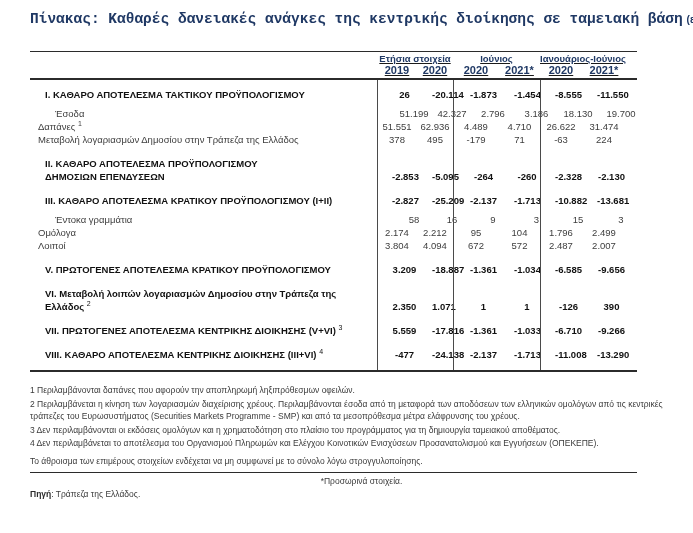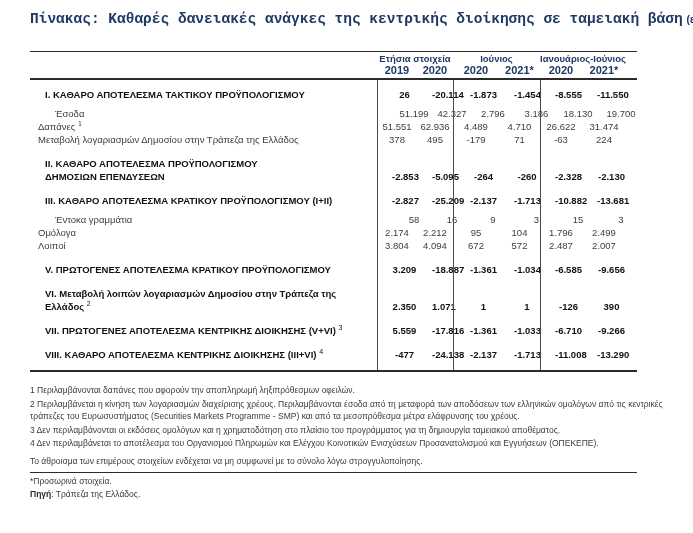--- a/index.html
+++ b/index.html
@@ -10,21 +10,21 @@
     -webkit-font-smoothing:antialiased;
   }
   .page{padding:9px 0 0 30px;}
   
   .title{white-space:nowrap;}
   .title .main{font-size:14.5px;font-weight:bold;color:var(--accent,#1f3864);font-family:Liberation Mono, monospace;}
   .title .unit{font-size:10px;font-weight:bold;color:var(--accent,#1f3864);margin-left:4px;}
   
   .table{width:607px;margin-top:24px;}
   .rule-top{border-top:1px solid #2b2b2b;}
-  .grow,.yrow{display:grid;grid-template-columns:347px 76px 87px 86px;align-items:end;}
+  .grow,.yrow{display:grid;grid-template-columns:347px 76px 87px 86px;align-items:end;text-decoration:underline;}
   .yrow{grid-template-columns:347px 40px 36px 46px 41px 42px 44px;}
   .gcell{font-size:9.5px;font-weight:bold;color:var(--accent,#1f3864);text-align:center;padding-top:1px;}
   .ycell{font-size:11px;font-weight:bold;color:var(--accent,#1f3864);text-align:center;line-height:12px;}
   .rule-head{border-top:2px solid #2b2b2b;margin-top:2px;}
   .tbody{position:relative;padding:8px 0 9px 0;border-bottom:2px solid #2b2b2b;}
   .vline{position:absolute;top:0;bottom:0;width:1px;background:#4a4a4a;}
   .v1{left:347px;} .v2{left:423px;} .v3{left:510px;}
   .trow{display:grid;grid-template-columns:347px 40px 36px 46px 41px 42px 44px;align-items:end;line-height:13px;}
   .trow .cell{font-size:9.5px;}
   .trow .num{text-align:center;}
@@ -34,21 +34,21 @@
   .trow .label{padding-right:6px;}
   .trow.section + .trow.sub{margin-top:6px;margin-left:17px;}
   .trow + .trow.section{margin-top:11px;}
   sup{font-size:7px;line-height:0;font-weight:normal;color:#3d3d3d;}
   .trow.section sup{color:#111;}
   
   .footnotes{margin-top:12px;width:652px;}
   .fn{font-size:8.5px;color:#3a3a3a;line-height:12.5px;margin:0 0 1px 0;}
   .fn.rounding{margin-top:5px;}
   .rule-src{width:607px;border-top:1px solid #2b2b2b;margin-top:5px;}
-  .provisional{font-size:8.5px;color:#3a3a3a;line-height:12.5px;margin-top:2px;}
+  .provisional{font-size:8.5px;color:#3a3a3a;line-height:12.5px;margin-top:2px;text-align:center;}
   .source{font-size:8.5px;color:#3a3a3a;line-height:12.5px;}
   .source .src-label{font-weight:bold;color:#2b2b2b;}
 </style>
 </head>
 <body>
 
 <div class="page">
 
   <div class="title">
     <span class="main">Πίνακας: Καθαρές δανειακές ανάγκες της κεντρικής διοίκησης σε ταμειακή βάση</span><span class="unit">(εκατ. ευρώ)</span>

